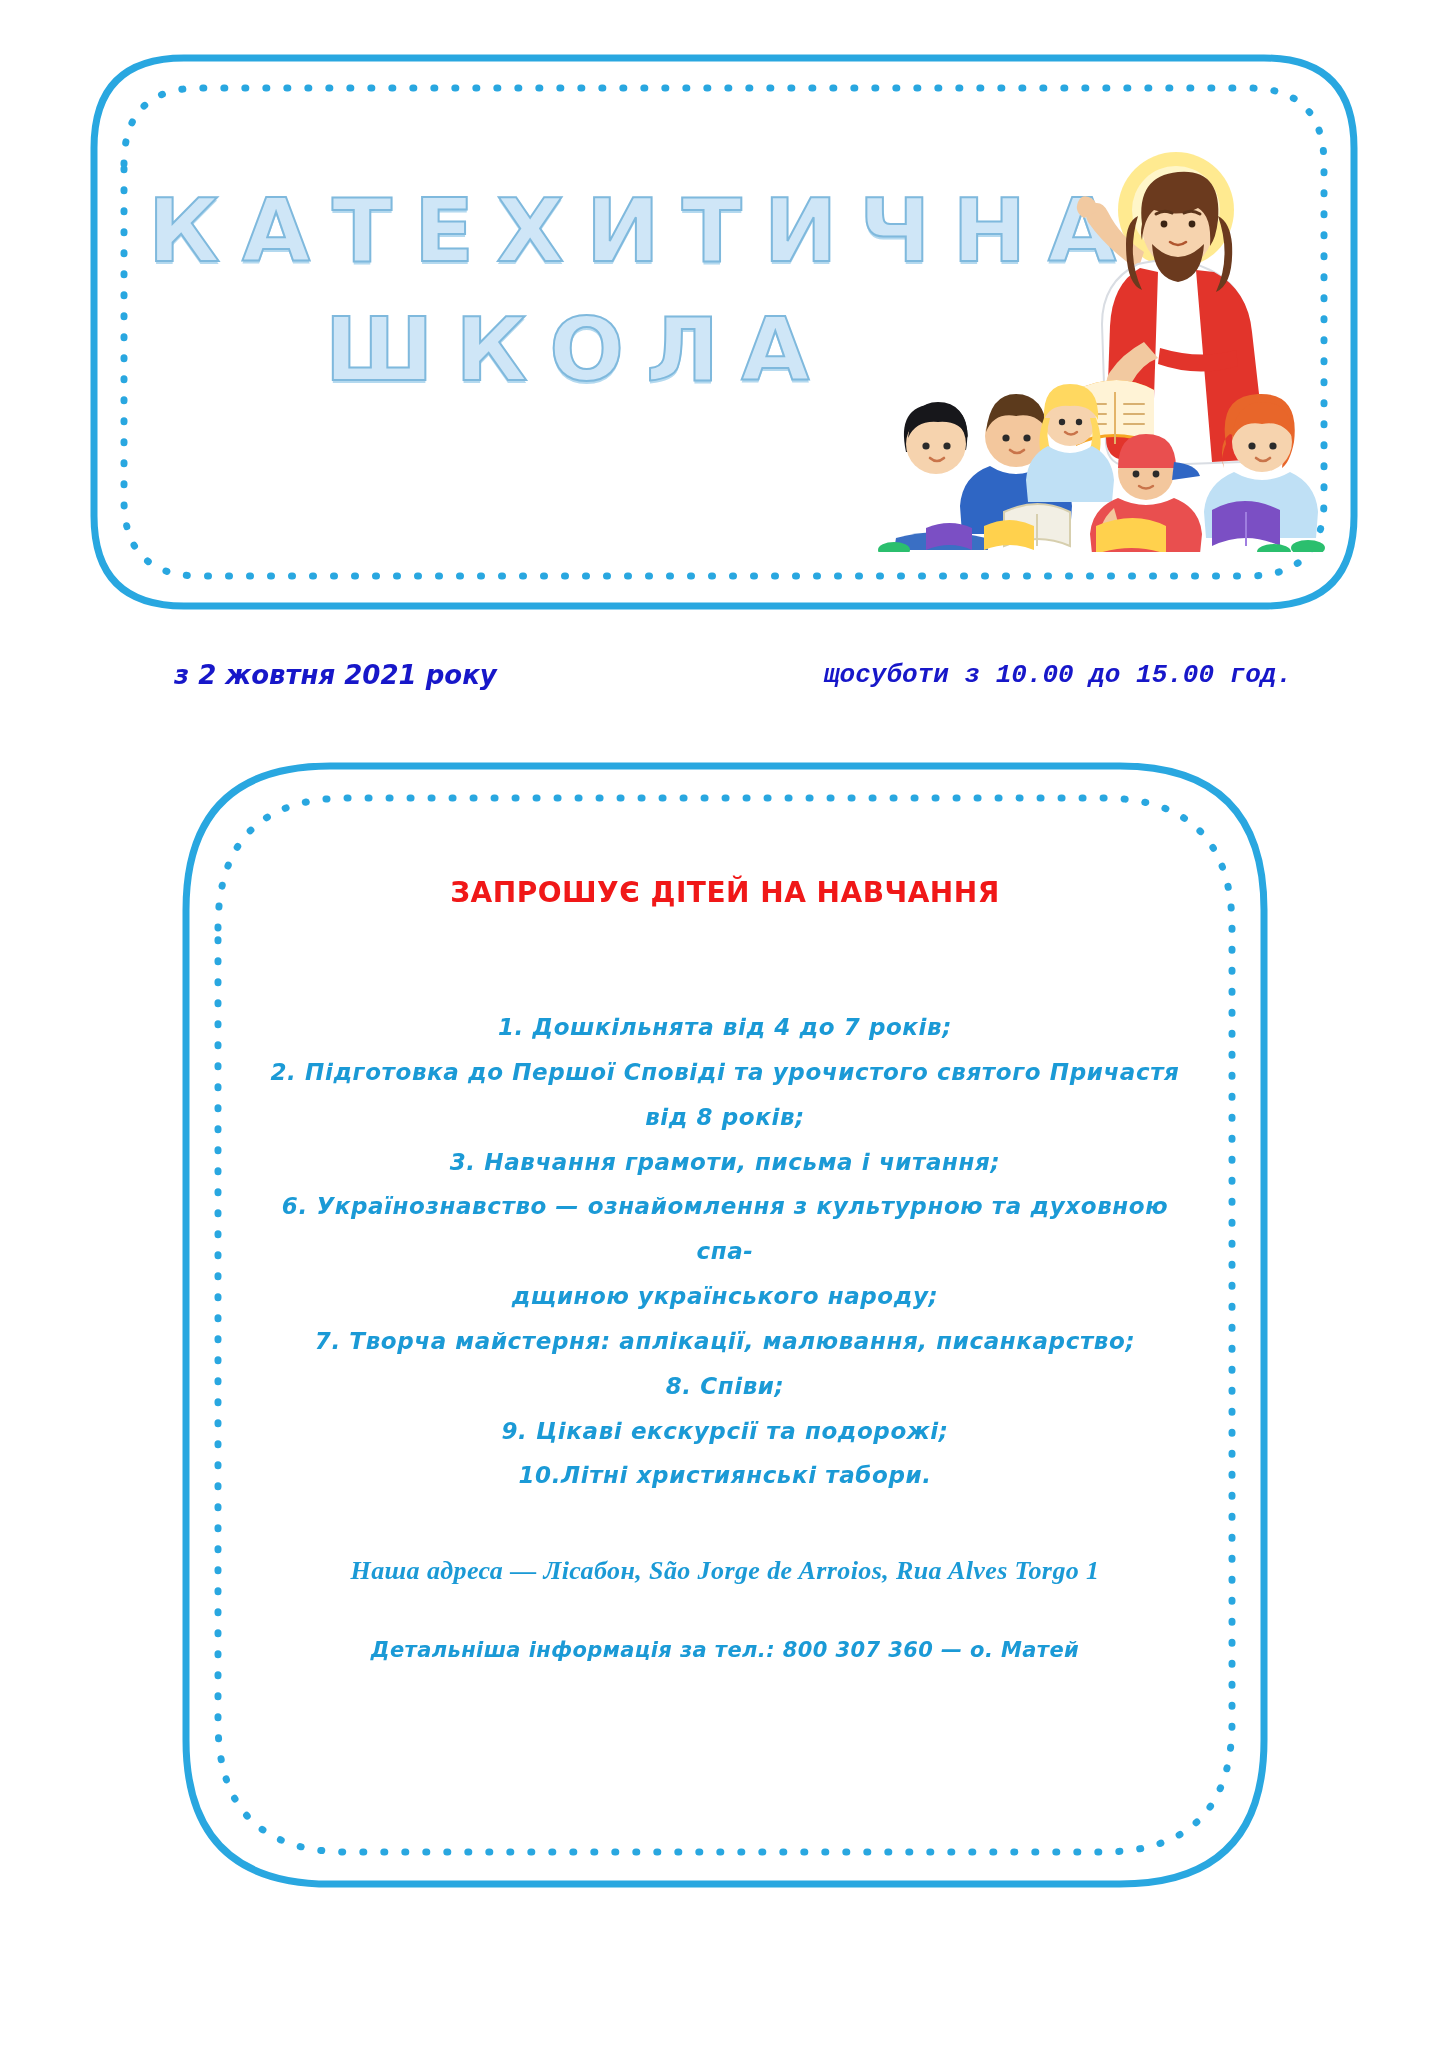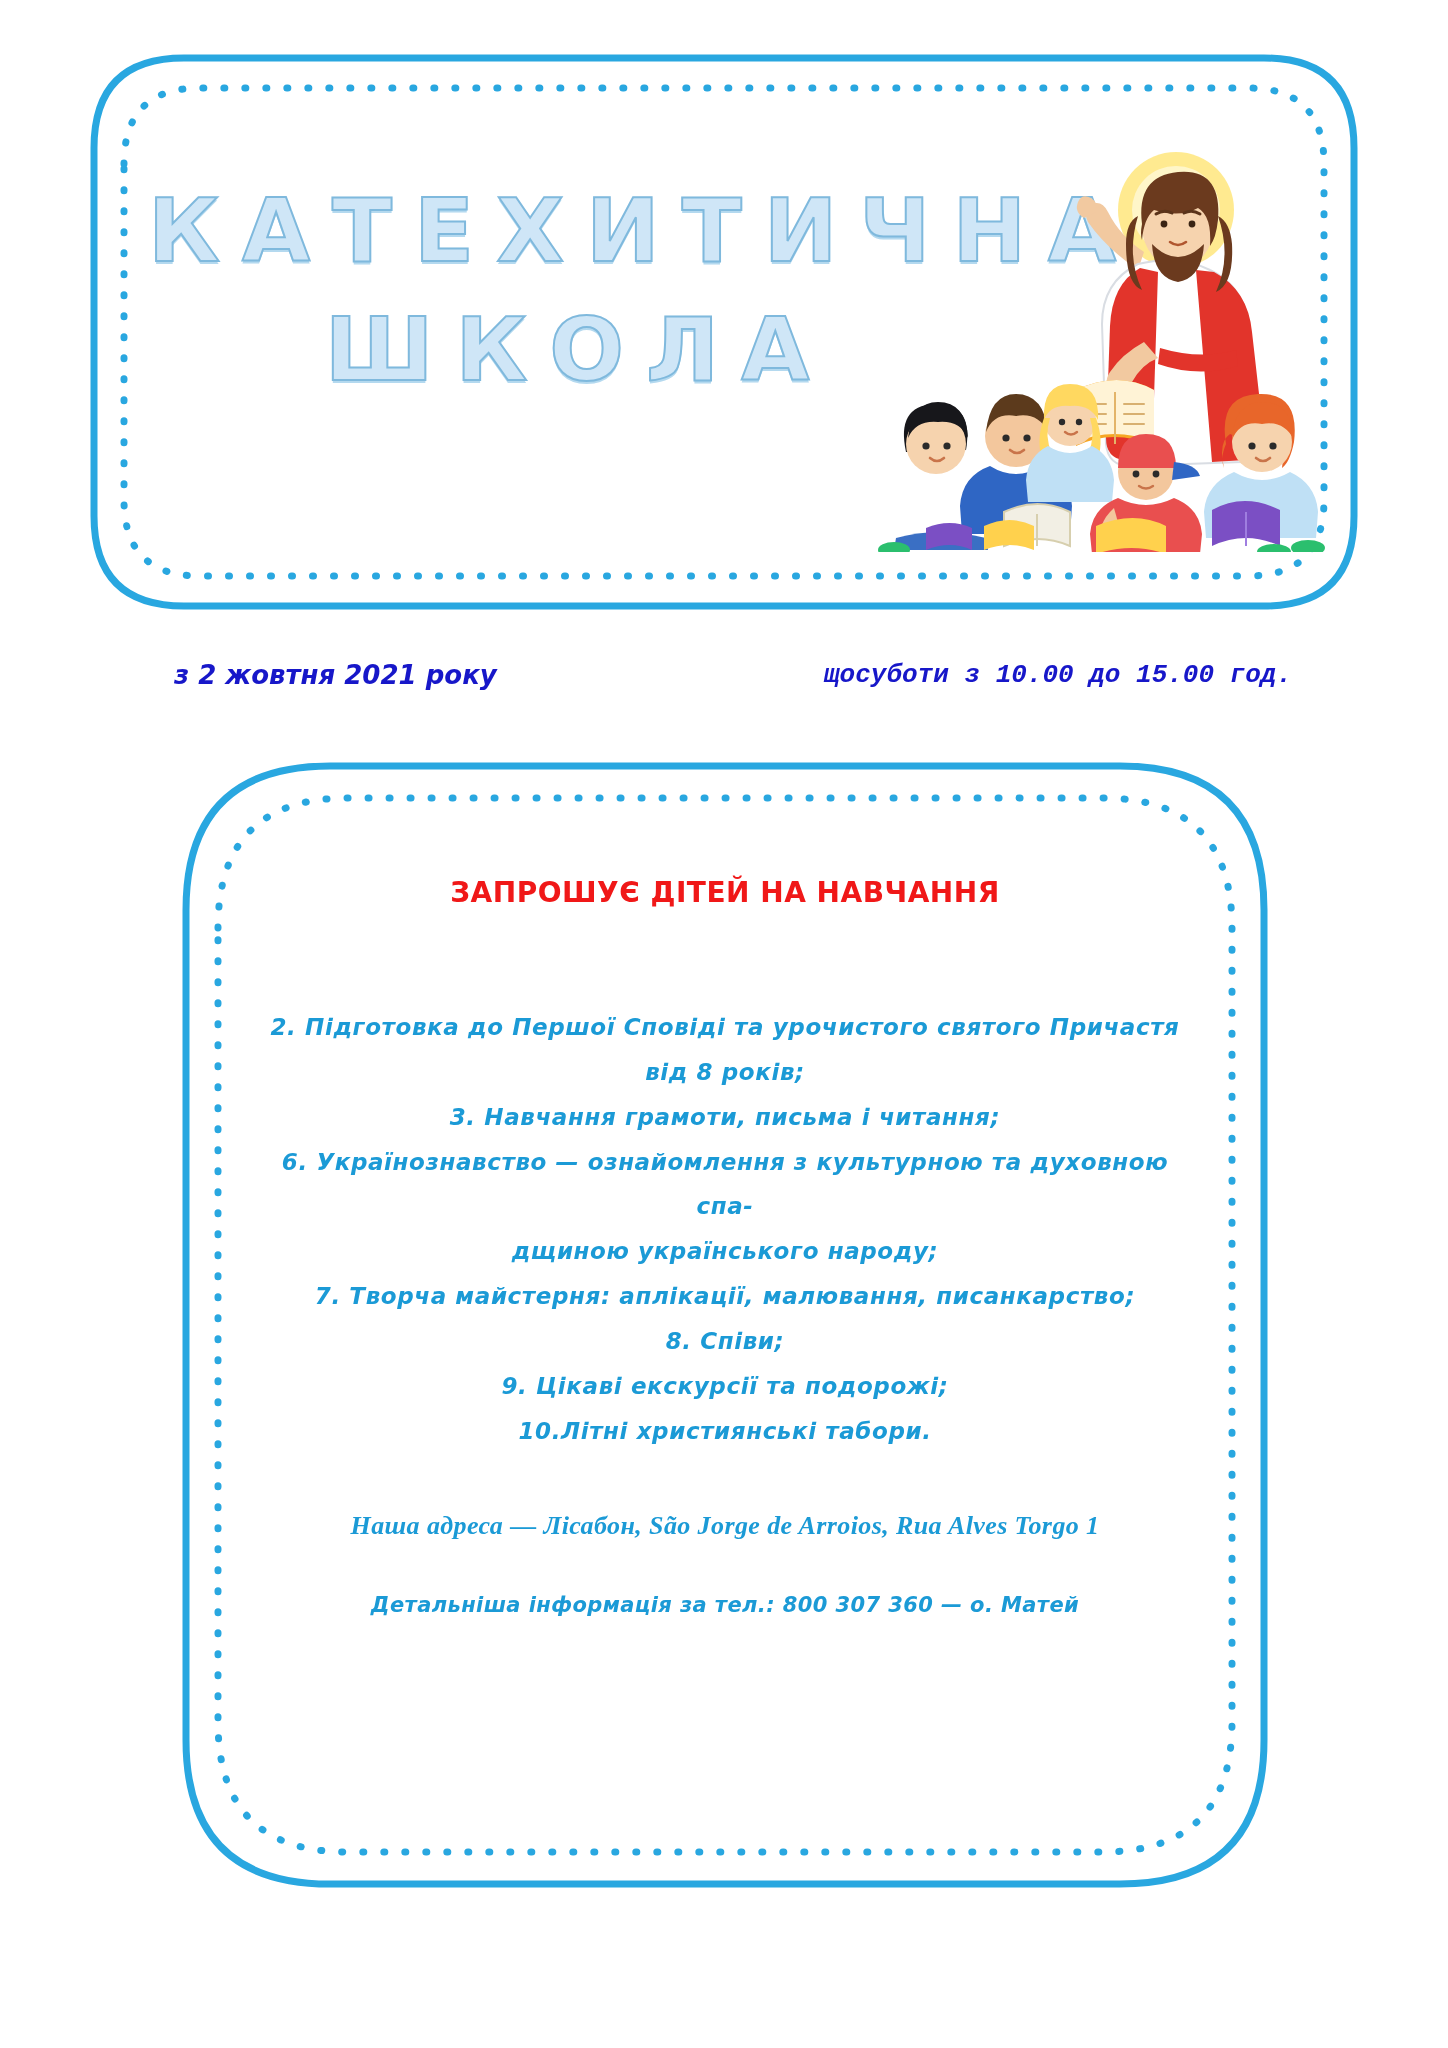--- a/index.html
+++ b/index.html
@@ -303,20 +303,21 @@
              L 1052,962
              Q 1052,1092 922,1092
              L 168,1092
              Q 38,1092 38,962 Z" fill="none" stroke="#29a7e0" stroke-width="7" stroke-linecap="round" stroke-dasharray="1 20"></path>
   </svg>
 
   <div id="main-content">
     <div id="invite-heading">ЗАПРОШУЄ ДІТЕЙ НА НАВЧАННЯ</div>
 
     <div>
+      <div class="course-item">1. Дошкільнята  від 4 до 7 років;</div>
       <div class="course-item">2. Підготовка до Першої Сповіді та урочистого святого Причастя</div>
       <div class="course-item">від 8 років;</div>
       <div class="course-item">3. Навчання грамоти, письма і читання;</div>
       <div class="course-item">6. Українознавство — ознайомлення з культурною та духовною спа-</div>
       <div class="course-item">дщиною українського народу;</div>
       <div class="course-item">7. Творча майстерня: аплікації, малювання, писанкарство;</div>
       <div class="course-item">8. Співи;</div>
       <div class="course-item">9. Цікаві екскурсії та подорожі;</div>
       <div class="course-item">10.Літні християнські табори.</div>
     </div>

